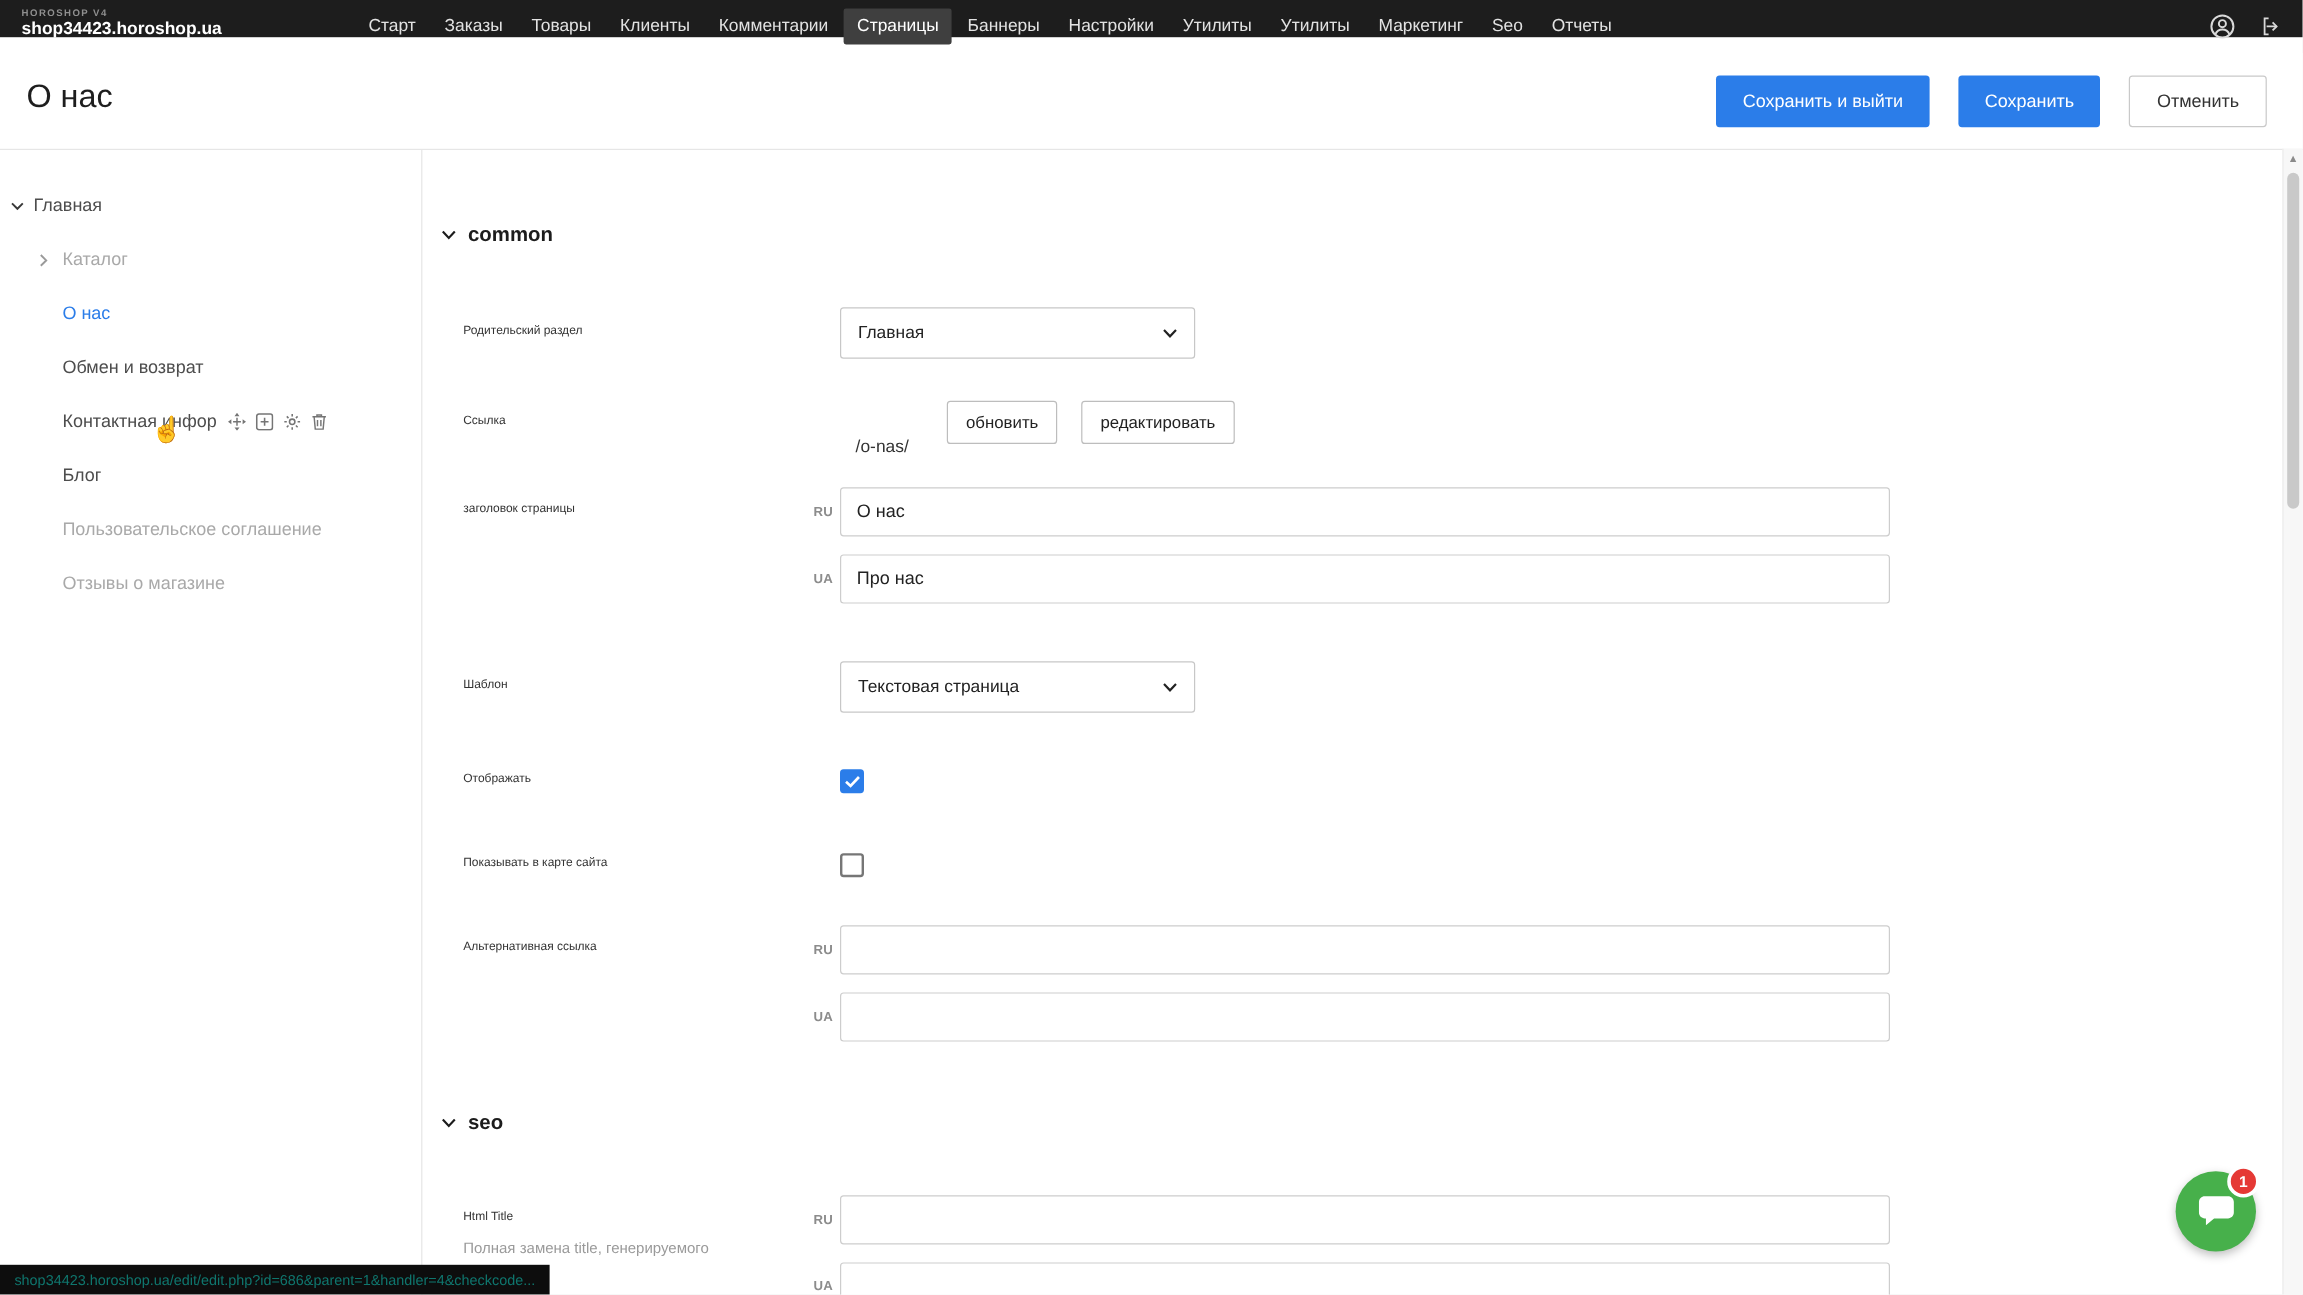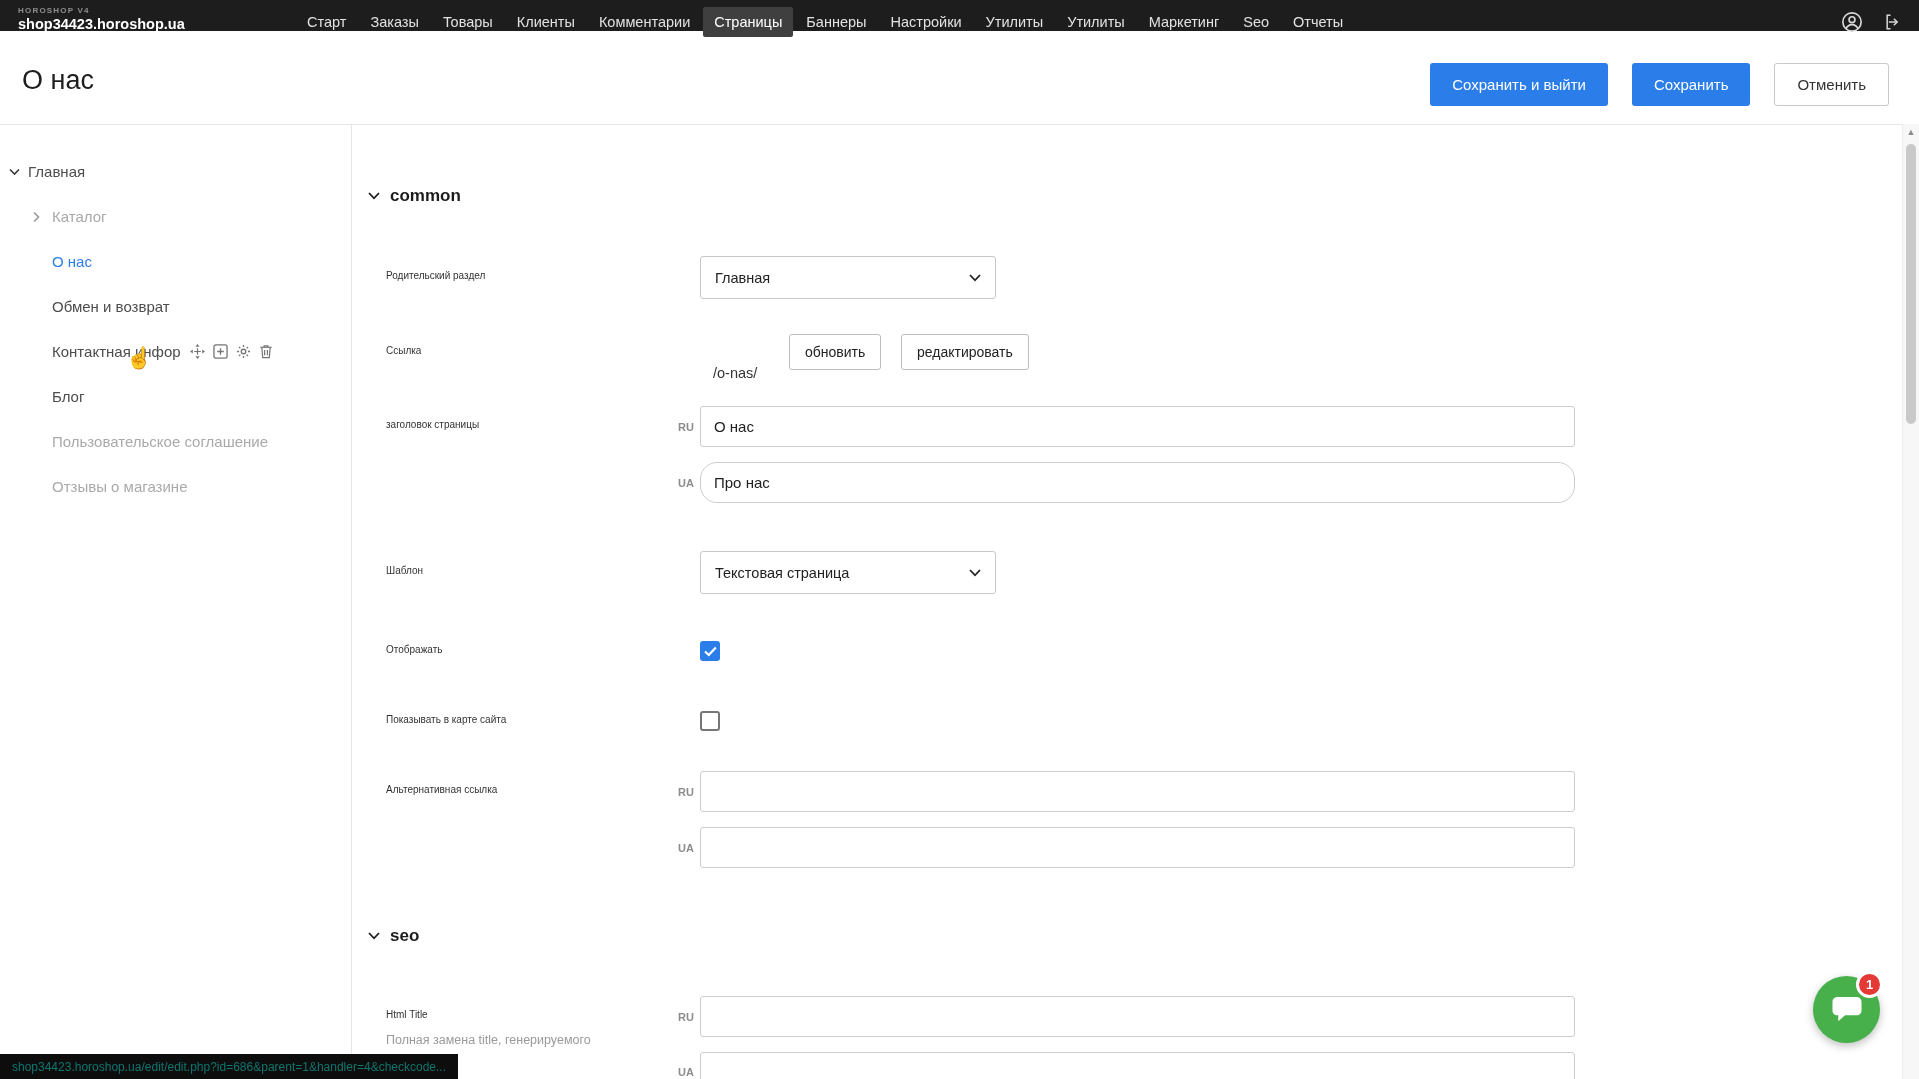--- a/index.html
+++ b/index.html
@@ -217,21 +217,21 @@
 
   <div class="flabel" style="top:345px;">Ссылка</div>
   <div class="link-path" style="top:345px;margin-top:20px;">/o-nas/</div>
   <button class="mini-btn" style="left:789px;top:334px;">обновить</button>
   <button class="mini-btn" style="left:901px;top:334px;">редактировать</button>
 
   <div class="flabel" style="top:419px;">заголовок страницы</div>
   <div class="lang-tag" style="left:678px;top:421px;">RU</div>
   <input class="tinput" style="top: 406px;" value="О нас">
   <div class="lang-tag" style="left:678px;top:477px;">UA</div>
-  <input class="tinput" style="top: 462px; border-radius: 17px;" value="Про нас">
+  <input class="tinput" style="top: 462px;" value="Про нас">
 
   <div class="flabel" style="top:565px;">Шаблон</div>
   <div class="sel" style="top:551px;">
     <span>Текстовая страница</span>
     <svg width="12" height="8" viewBox="0 0 12 8" fill="none" stroke="#222" stroke-width="1.8">
         <polyline points="1,1 6,6.3 11,1"></polyline>
       </svg>
   </div>
 
   <div class="flabel" style="top:644px;">Отображать</div>

